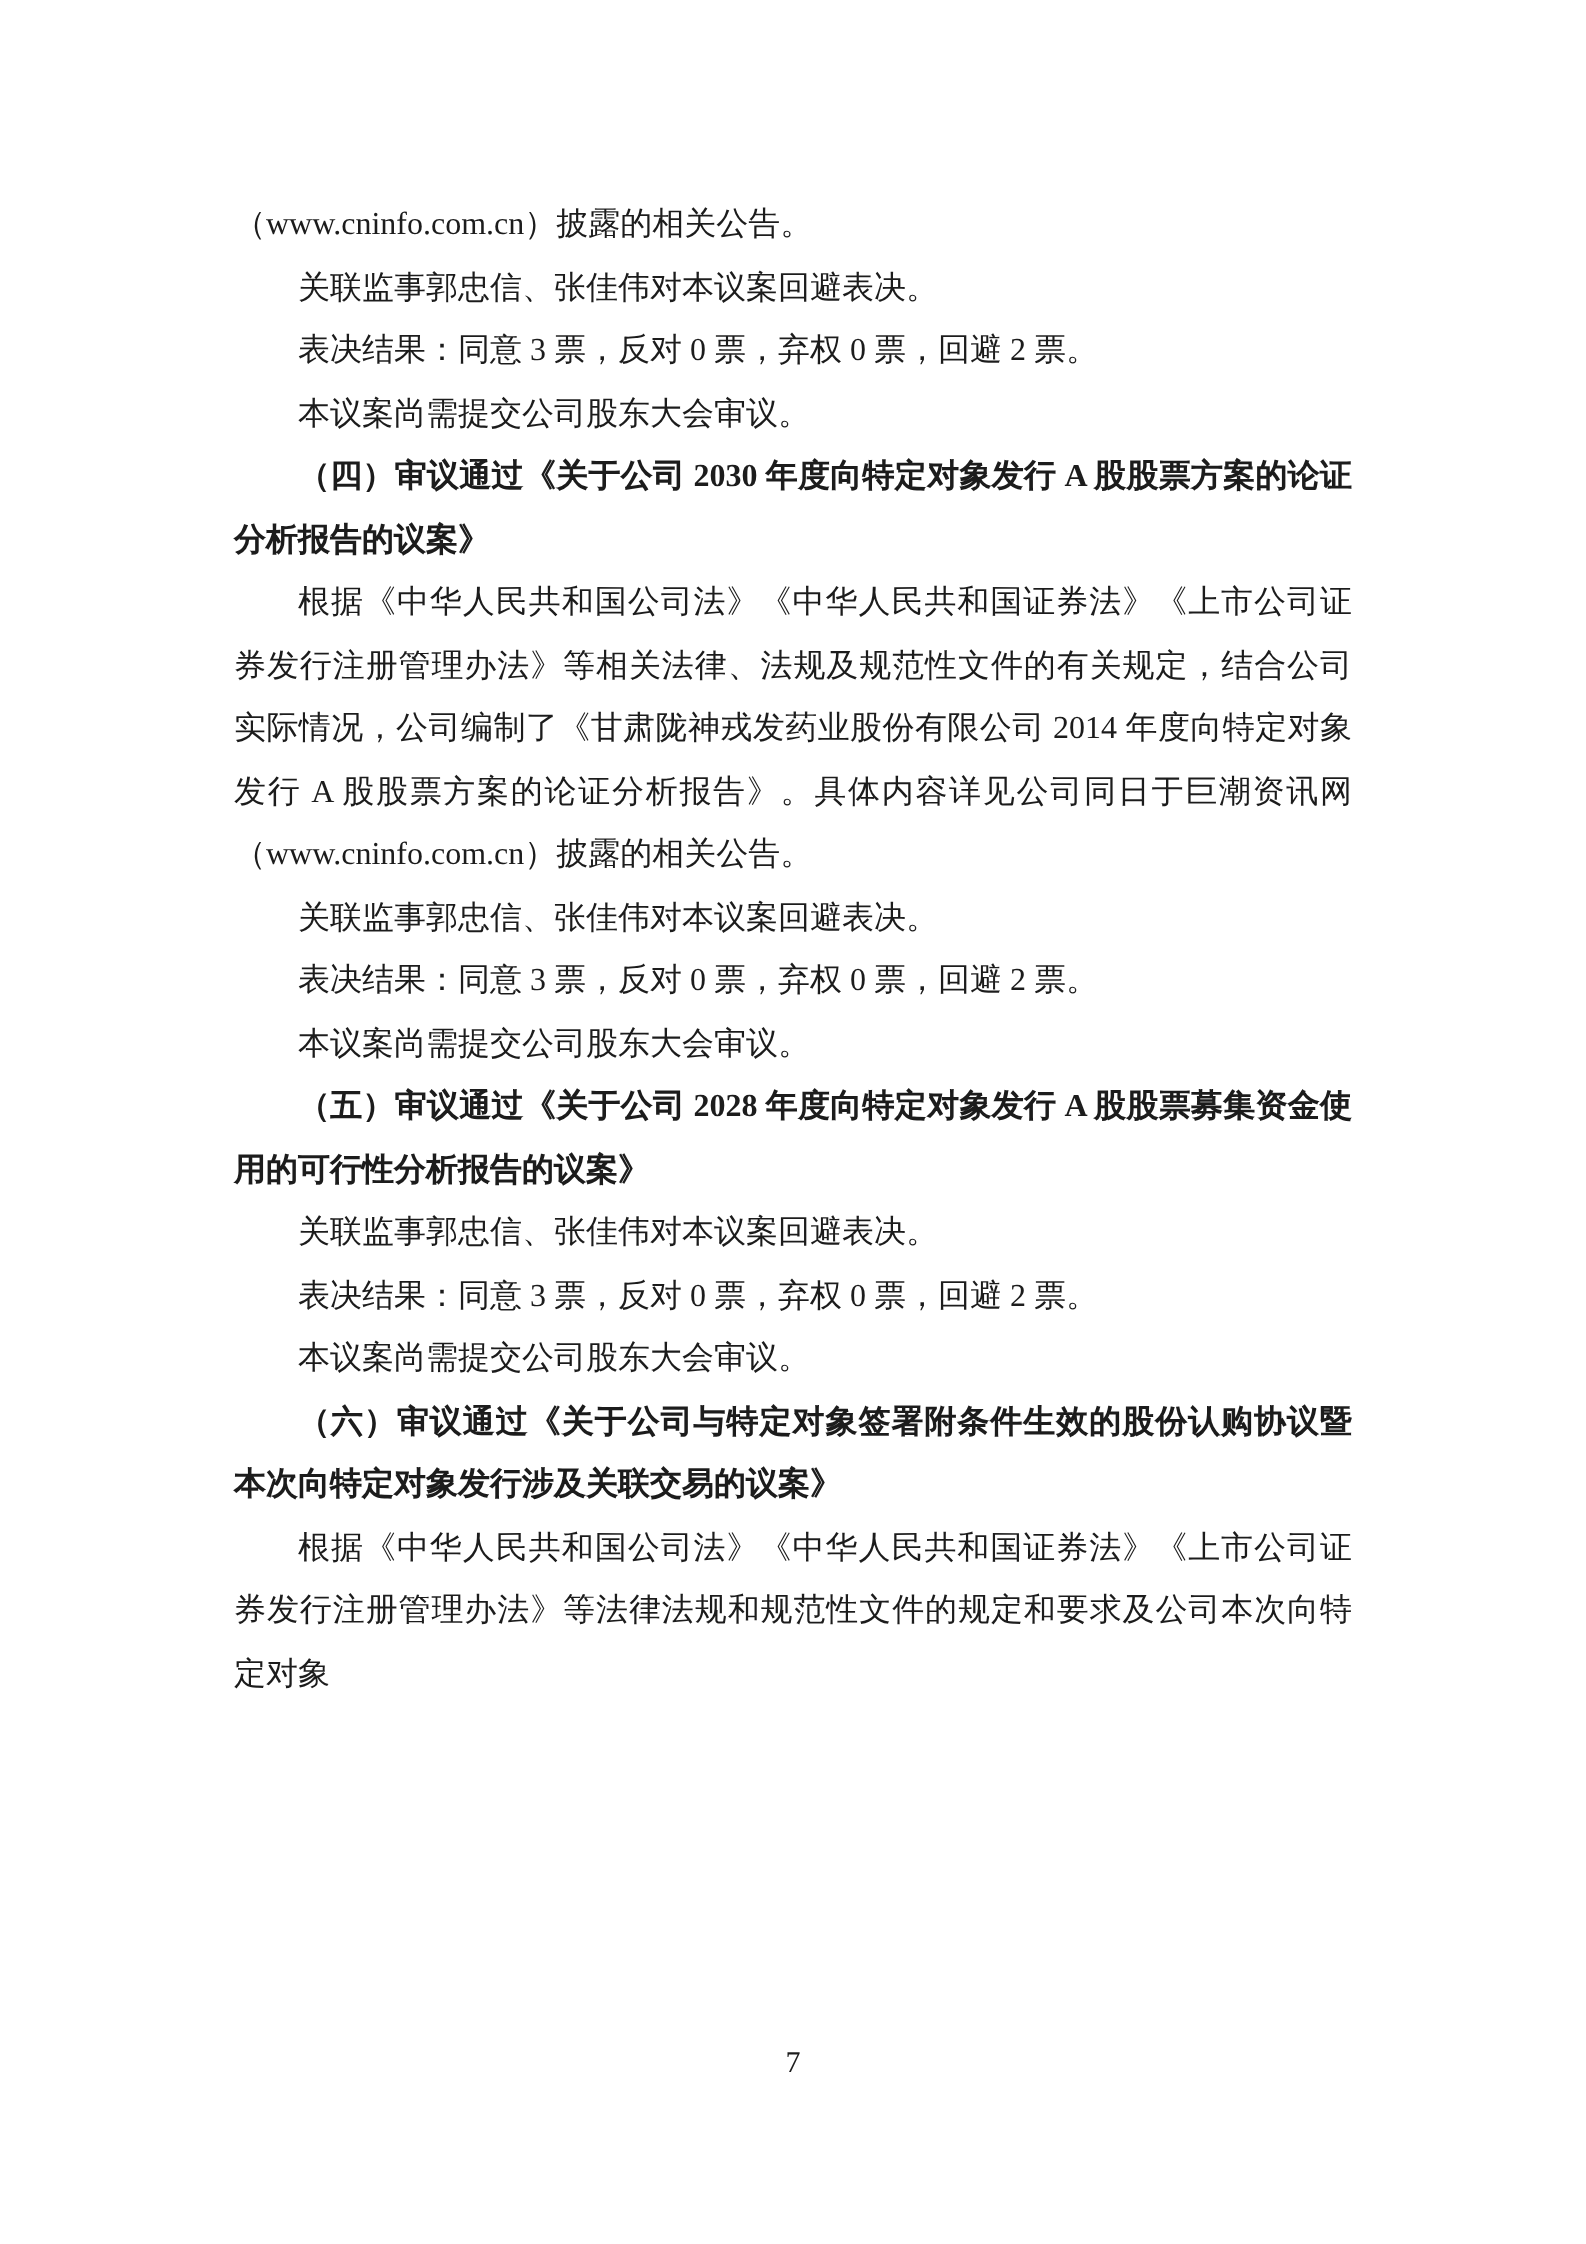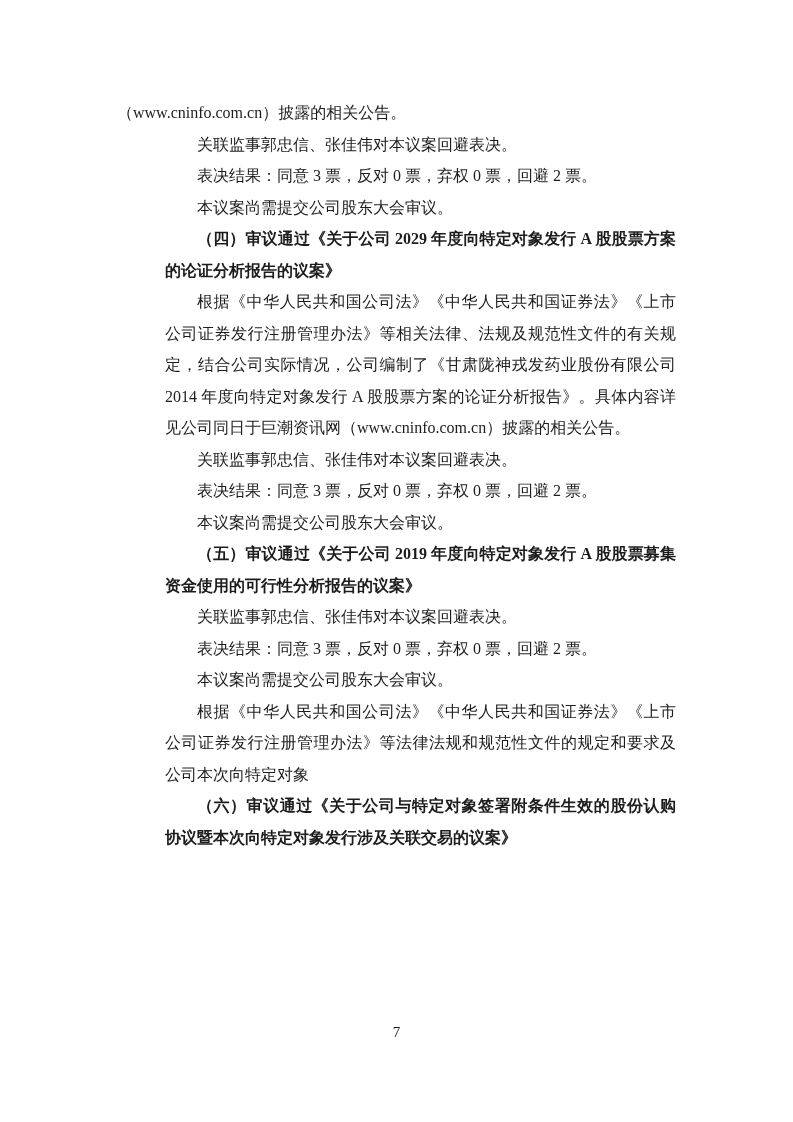--- a/index.html
+++ b/index.html
@@ -22,21 +22,20 @@
     overflow: hidden;
   }
   .para {
     margin: 0;
     text-align: justify;
     text-justify: inter-character;
     word-break: break-word;
   }
   .indent {
     text-indent: 2em;
-    margin-left: 48px;
   }
   .heading {
     font-weight: bold;
   }
   .footer {
     position: absolute;
     top: 1022px;
     left: 0;
     right: 0;
     text-align: center;
@@ -48,31 +47,31 @@
 </head>
 <body>
 
 <div class="page">
 
   <p class="para">（www.cninfo.com.cn）披露的相关公告。</p>
   <p class="para indent">关联监事郭忠信、张佳伟对本议案回避表决。</p>
   <p class="para indent">表决结果：同意 3 票，反对 0 票，弃权 0 票，回避 2 票。</p>
   <p class="para indent">本议案尚需提交公司股东大会审议。</p>
 
-  <p class="para indent heading">（四）审议通过《关于公司 2029 年度向特定对象发行 A 股股票方案的论证分析报告的议案》</p>
+  <p class="para indent heading">（四）审议通过《关于公司 2030 年度向特定对象发行 A 股股票方案的论证分析报告的议案》</p>
   <p class="para indent">根据《中华人民共和国公司法》《中华人民共和国证券法》《上市公司证券发行注册管理办法》等相关法律、法规及规范性文件的有关规定，结合公司实际情况，公司编制了《甘肃陇神戎发药业股份有限公司 2014 年度向特定对象发行 A 股股票方案的论证分析报告》。具体内容详见公司同日于巨潮资讯网（www.cninfo.com.cn）披露的相关公告。</p>
   <p class="para indent">关联监事郭忠信、张佳伟对本议案回避表决。</p>
   <p class="para indent">表决结果：同意 3 票，反对 0 票，弃权 0 票，回避 2 票。</p>
   <p class="para indent">本议案尚需提交公司股东大会审议。</p>
 
-  <p class="para indent heading">（五）审议通过《关于公司 2019 年度向特定对象发行 A 股股票募集资金使用的可行性分析报告的议案》</p>
+  <p class="para indent heading">（五）审议通过《关于公司 2028 年度向特定对象发行 A 股股票募集资金使用的可行性分析报告的议案》</p>
   <p class="para indent">关联监事郭忠信、张佳伟对本议案回避表决。</p>
   <p class="para indent">表决结果：同意 3 票，反对 0 票，弃权 0 票，回避 2 票。</p>
   <p class="para indent">本议案尚需提交公司股东大会审议。</p>
 
+  <p class="para indent heading">（六）审议通过《关于公司与特定对象签署附条件生效的股份认购协议暨本次向特定对象发行涉及关联交易的议案》</p>
   <p class="para indent">根据《中华人民共和国公司法》《中华人民共和国证券法》《上市公司证券发行注册管理办法》等法律法规和规范性文件的规定和要求及公司本次向特定对象</p>
-  <p class="para indent heading">（六）审议通过《关于公司与特定对象签署附条件生效的股份认购协议暨本次向特定对象发行涉及关联交易的议案》</p>
 
   <div class="footer">
     <span>7</span>
   </div>
 
 </div>
 
 </body></html>

